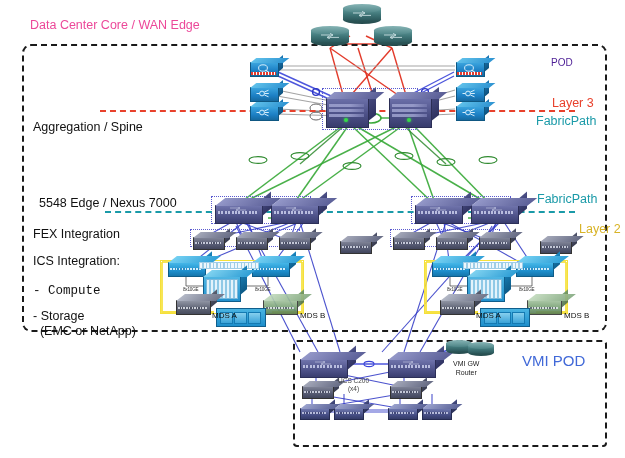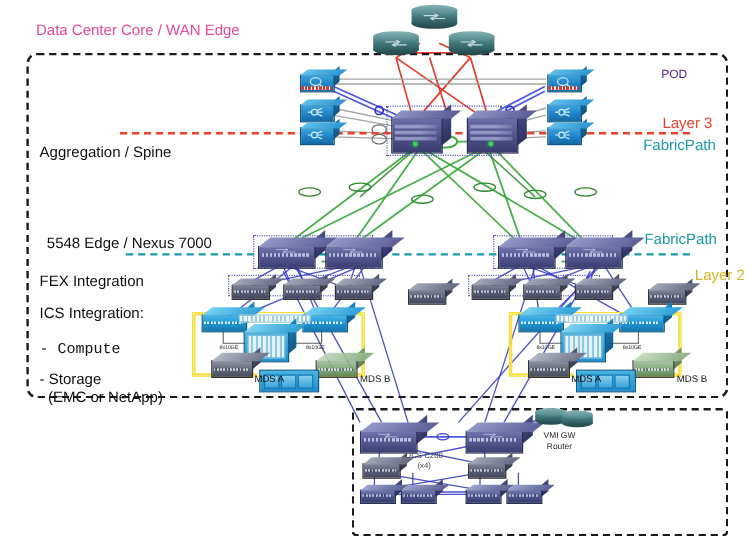--- a/index.html
+++ b/index.html
@@ -719,20 +719,21 @@
   <div class="lbl lbl-l3">Layer 3</div>
   <div class="lbl lbl-fp1">FabricPath</div>
   <div class="lbl lbl-5548">5548 Edge / Nexus 7000</div>
   <div class="lbl lbl-ics">ICS Integration:</div>
   <div class="lbl lbl-fex">FEX Integration</div>
   <div class="lbl lbl-comp">- Compute</div>
   <div class="lbl lbl-stor">- Storage
   (EMC or NetApp)</div>
   <div class="lbl lbl-fp2">FabricPath</div>
   <div class="lbl lbl-l2">Layer 2</div>
+  <div class="lbl lbl-vmipod">VMI POD</div>
   <div class="lbl lbl-gw">VMI GW
 Router</div>
   <div class="lbl lbl-ucs">UCS C200
 (x4)</div>
 
   <div class="lbl-mds" style="left:176px;top:311px;">MDS A</div>
   <div class="lbl-mds" style="left:264px;top:311px;">MDS
 B</div>
   <div class="lbl-mds" style="left:440px;top:311px;">MDS A</div>
   <div class="lbl-mds" style="left:528px;top:311px;">MDS

